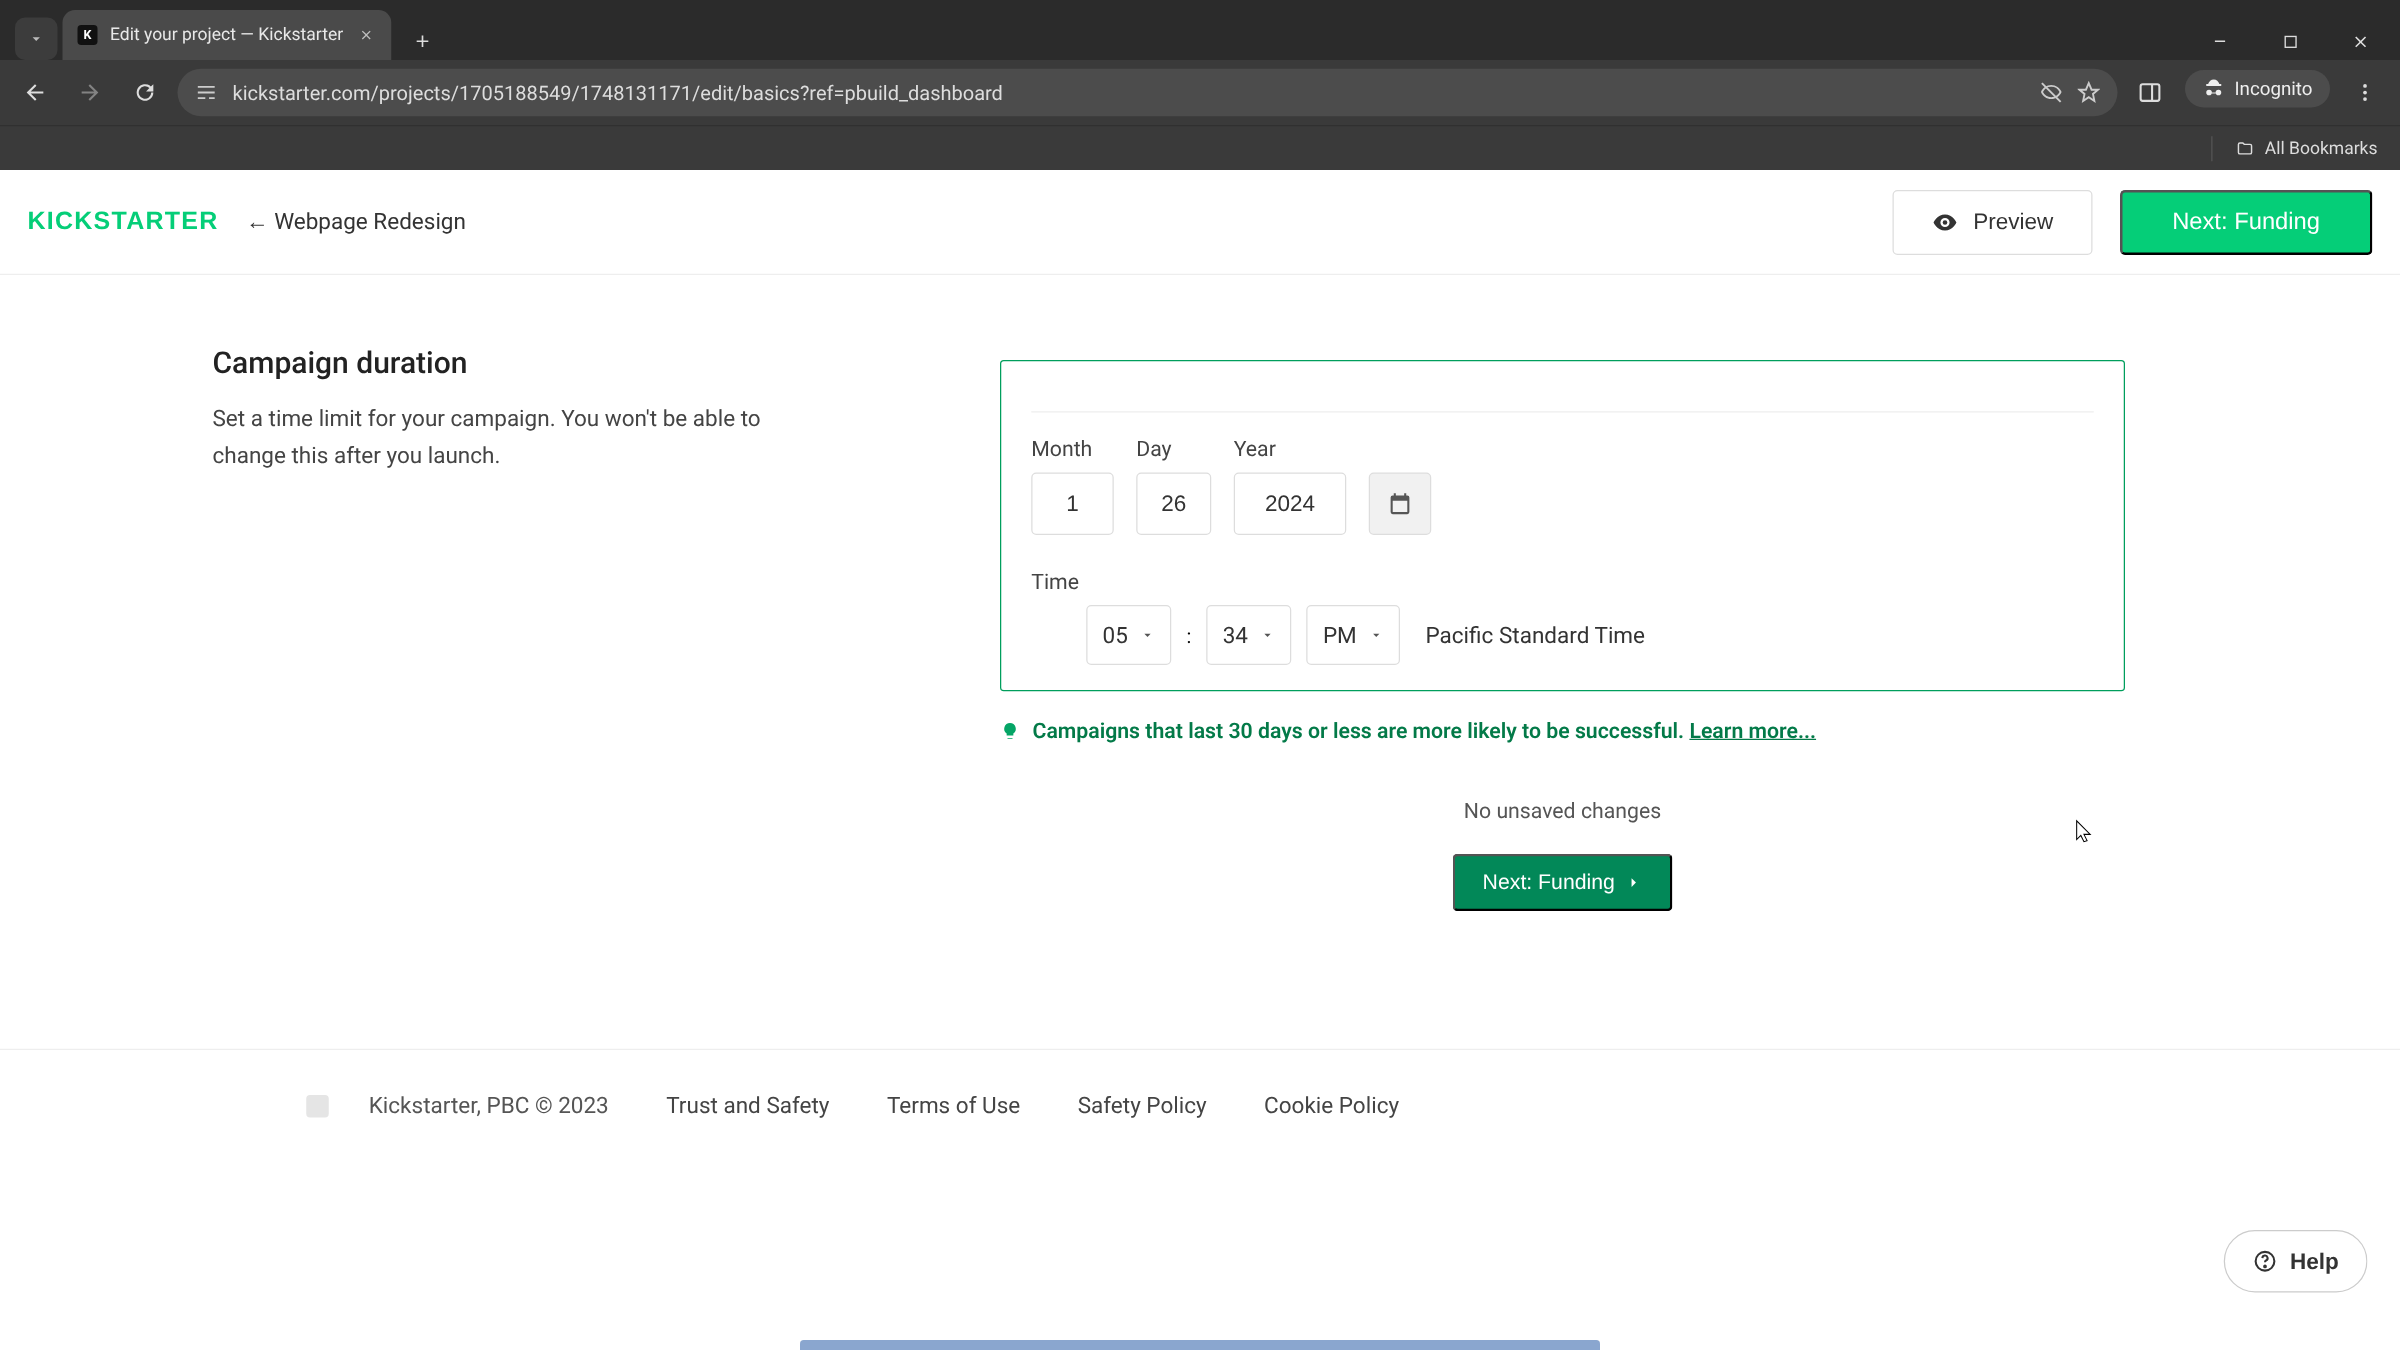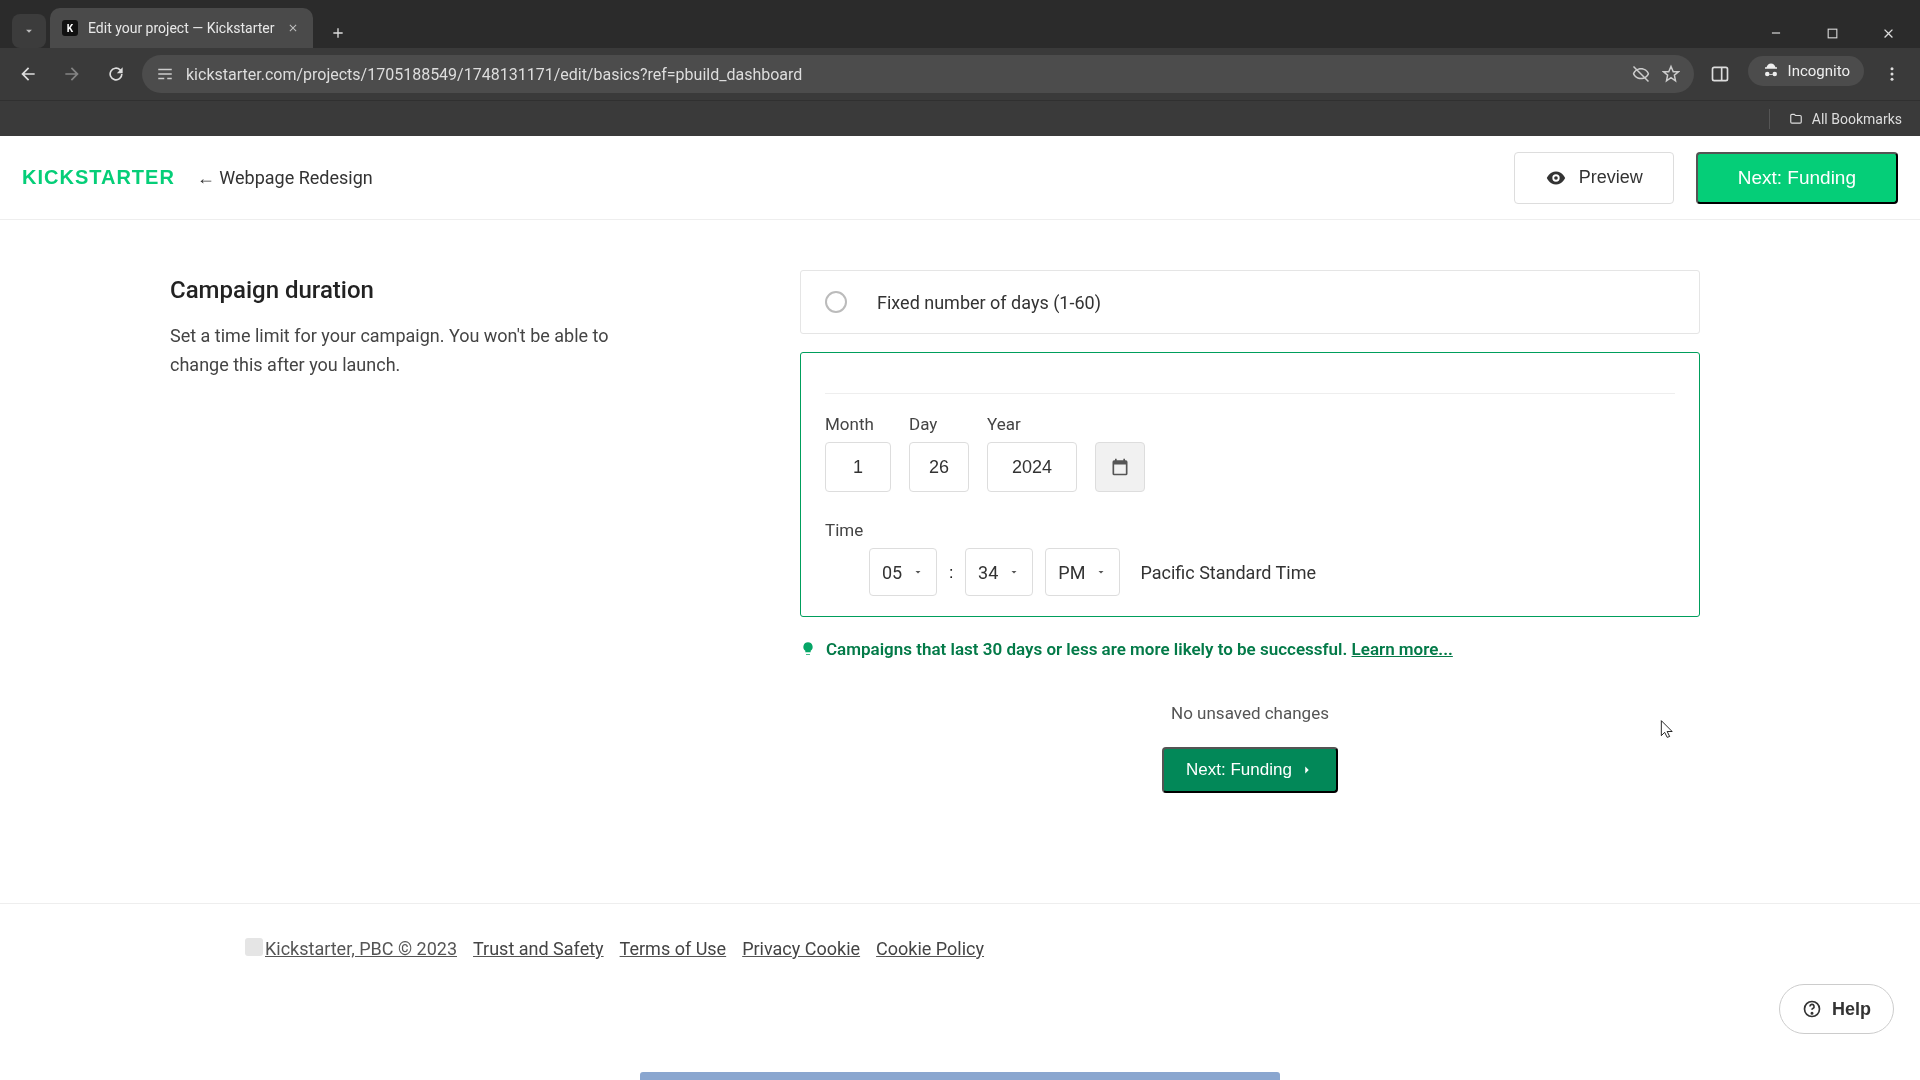--- a/index.html
+++ b/index.html
@@ -76,21 +76,21 @@
   .tip a { color:#037a48; text-decoration:underline; font-weight:600; }
 
   .bottom-bar { display:flex; align-items:center; justify-content:flex-end; gap:24px; margin:44px 0 0 0; }
   .unsaved { font-size:17px; color:#555; }
   .next2 { height:46px; padding:0 22px; background:#028858; color:#fff; border-radius:4px; display:flex; align-items:center; gap:8px; font-size:17px; font-weight:500; }
   .next2 svg { width:14px; height:14px; }
 
   .cursor { position:absolute; width:20px; height:24px; pointer-events:none; }
 
   .footer-sep { height:1px; background:#eee; margin-top:80px; }
-  .footer { display:flex; align-items:flex-start; gap:16px; padding:34px 170px 0 245px; font-size:18px; color:#555;text-decoration:underline; }
+  .footer { display:flex; align-items:center; gap:46px; padding:34px 170px 0 245px; font-size:18px; color:#555; }
   .footer .sq { width:18px; height:18px; background:#e5e5e5; border-radius:3px; margin-right:-14px; }
   .footer a { color:#444; text-decoration:none; }
 
   .help-btn { position:fixed; right:26px; bottom:46px; height:50px; padding:0 22px; border:1px solid #ccc; border-radius:25px; background:#fff; display:flex; align-items:center; gap:10px; font-size:18px; font-weight:600; color:#333; }
   .help-btn svg { width:20px; height:20px; }
 
   .bottom-strip { position:fixed; left:50%; transform:translateX(-50%); bottom:0; width:640px; height:8px; background:#8aa6cf; border-radius:3px 3px 0 0; }
 </style>
 </head>
 <body>
@@ -219,26 +219,20 @@
     </button>
   </div>
 
   <div class="page">
     <div class="left-col">
       <h2>Campaign duration</h2>
       <p>Set a time limit for your campaign. You won't be able to change this after you launch.</p>
     </div>
 
     <div class="right-col">
-      <div class="opt-card">
-        <div class="opt-row">
-          <span class="radio"></span>
-          <span>Fixed number of days (1-60)</span>
-        </div>
-      </div>
       <div class="opt-sep"></div>
       <div class="opt-card selected">
 
         <div class="date-block">
           <div class="field-labels">
             <span class="mon-lbl">Month</span>
             <span class="day-lbl">Day</span>
             <span class="year-lbl">Year</span>
           </div>
           <div class="field-inputs">
@@ -303,21 +297,21 @@
       </div>
     </div>
   </div>
 
   <div class="footer-sep"></div>
   <div class="footer">
     <span class="sq"></span>
     <span>Kickstarter, PBC © 2023</span>
     <a href="#">Trust and Safety</a>
     <a href="#">Terms of Use</a>
-    <a href="#">Privacy Cookie</a>
+    <a href="#">Safety Policy</a>
     <a href="#">Cookie Policy</a>
   </div>
 </div>
 
 <button class="help-btn">
   <svg viewBox="0 0 24 24" fill="none" stroke="#333" stroke-width="2">
       <circle cx="12" cy="12" r="9"></circle>
       <path d="M9.5 9a2.5 2.5 0 1 1 3.5 2.3c-.9.4-1 1-1 1.7"></path>
       <circle cx="12" cy="17" r="0.8" fill="#333"></circle>
     </svg>

